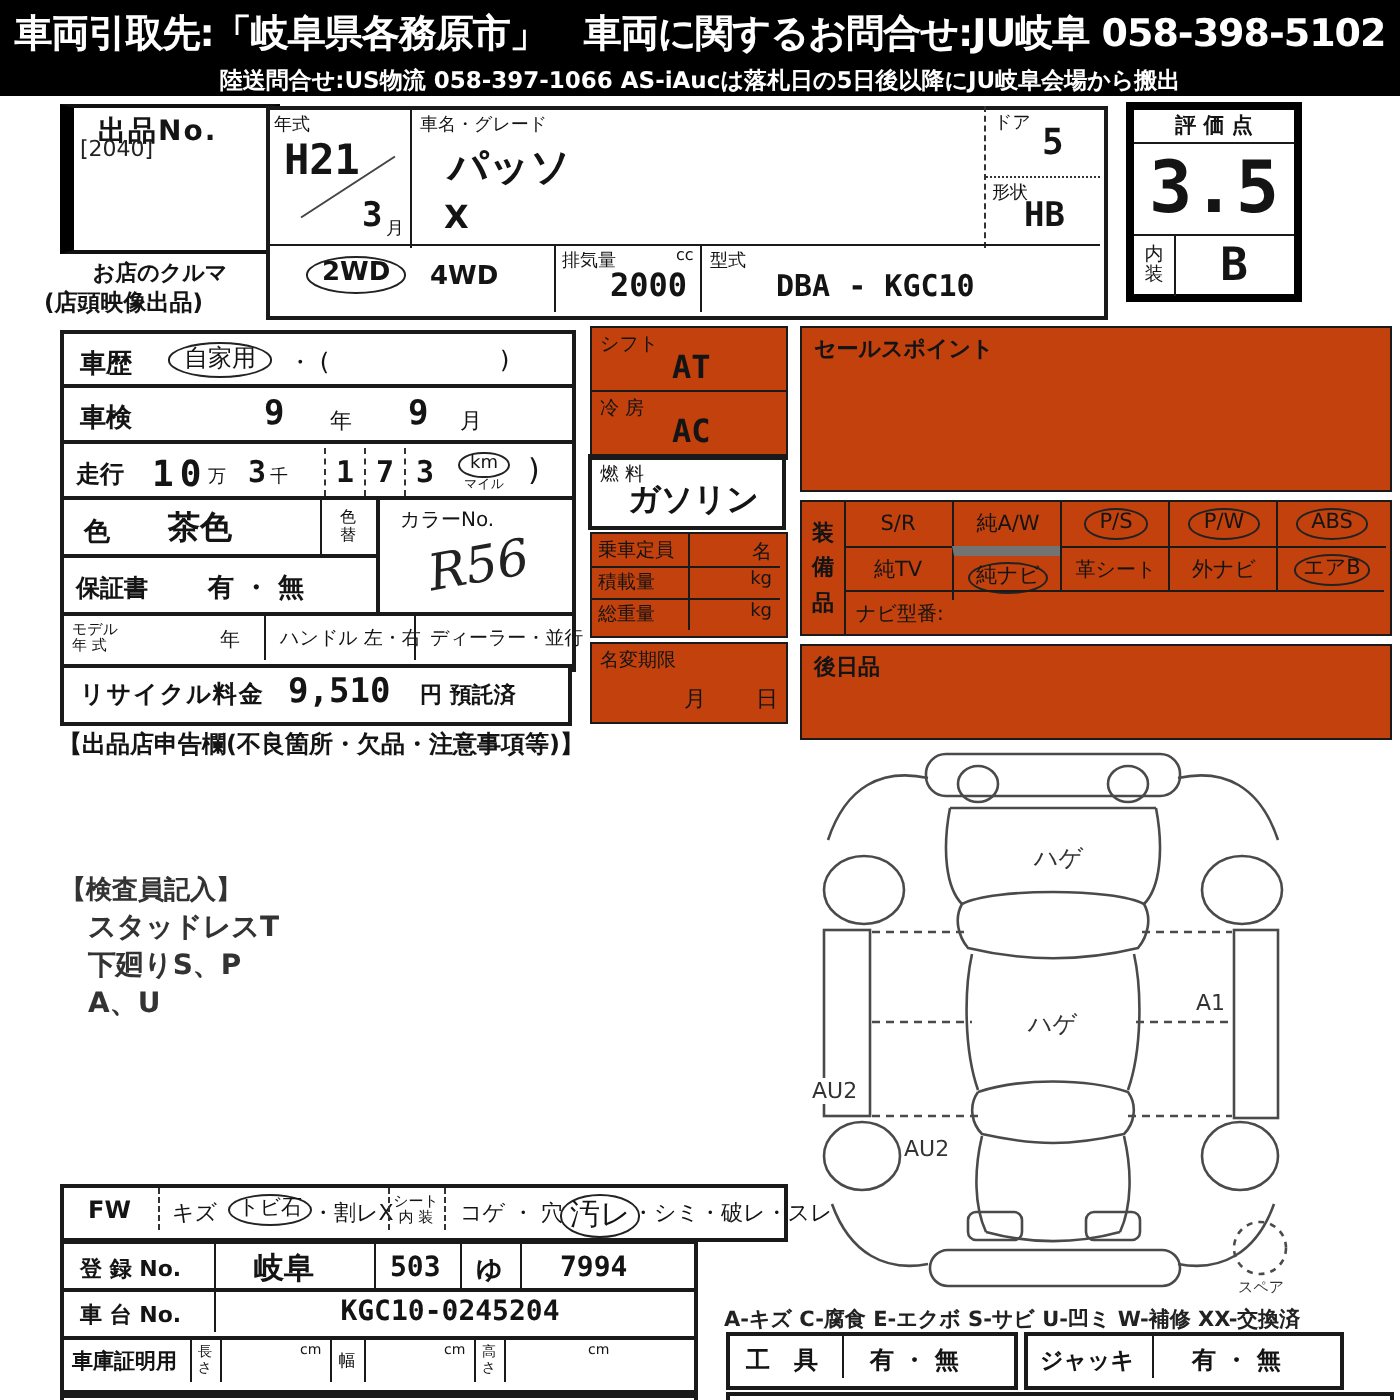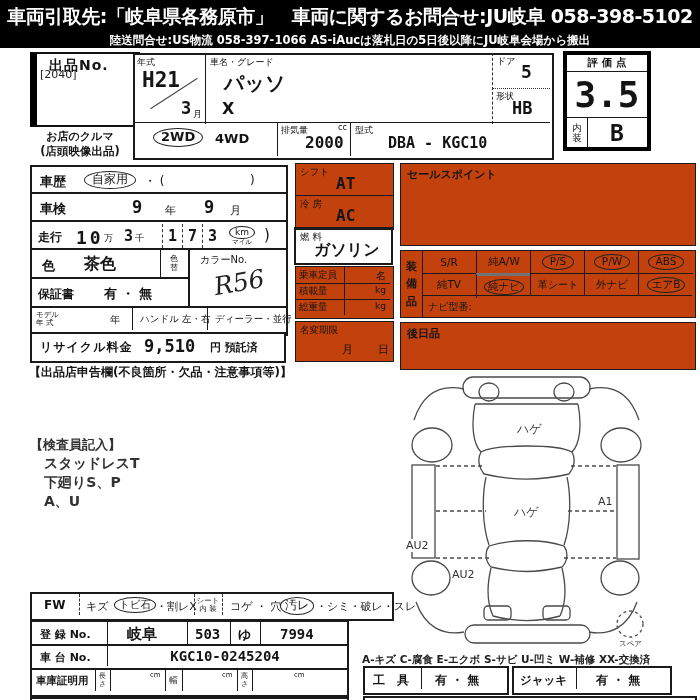--- a/index.html
+++ b/index.html
@@ -29,21 +29,21 @@
 </div>
 <div class="a bar" style="left:0;top:33px;width:700px;height:15px;font-size:11.5px;font-weight:bold">
   <span>陸送問合せ:US物流 058-397-1066 AS-iAucは落札日の5日後以降にJU岐阜会場から搬出</span>
 </div>
 
 <div class="a" style="left:30px;top:52px;width:96px;height:71px;border:2px solid #111;border-left:7px solid #000;border-right:7px solid #000">
   <div class="a b" style="left:12px;top:3px;font-size:14px;letter-spacing:1px">出品No.</div>
   <div class="a" style="left:3px;top:14px;font-size:11px;color:#222">[2040]</div>
 </div>
 <div class="a b" style="left:25px;top:129px;width:110px;text-align:center;font-size:11px">お店のクルマ</div>
-<div class="a b" style="left:22px;top:144px;width:116px;text-align:center;font-size:11.5px">(店頭映像出品)</div>
+<div class="a b" style="left:22px;top:144px;width:116px;font-size:11.5px">(店頭映像出品)</div>
 
 <div class="bx" style="left:133px;top:53px;width:417px;height:103px"></div>
 <div class="vline" style="left:205px;top:53px;height:71px"></div>
 <div class="vdash" style="left:492px;top:53px;height:71px"></div>
 <div class="hline" style="left:133px;top:122px;width:417px"></div>
 <div class="hdot" style="left:492px;top:88px;width:58px"></div>
 <div class="vline" style="left:277px;top:122px;height:34px"></div>
 <div class="vline" style="left:350px;top:122px;height:34px"></div>
 
 <div class="a" style="left:137px;top:56px;font-size:9px">年式</div>
@@ -213,21 +213,21 @@
     </div>
   <div class="a ctr" style="left:183px;top:0;width:54px;height:22px;font-size:10.5px;border-left:1px solid #1a1a1a">
       <span class="circ">P/W</span>
     </div>
   <div class="a ctr" style="left:237px;top:0;width:54px;height:22px;font-size:10.5px;border-left:1px solid #1a1a1a">
       <span class="circ">ABS</span>
     </div>
   <div class="a ctr" style="left:21px;top:22px;width:54px;height:22px;font-size:10.5px;border-top:1px solid #1a1a1a">
       <span>純TV</span>
     </div>
-  <div class="a ctr" style="left:75px;top:22px;width:54px;height:22px;font-size:10.5px;border-top:3px solid #737373;border-left:1px solid #1a1a1a">
+  <div class="a ctr" style="left:75px;top:22px;width:54px;height:22px;font-size:10.5px;border-top:5px solid #737373;border-left:1px solid #1a1a1a">
       <span class="circ" style="padding:0 3px">純ナビ</span>
     </div>
   <div class="a ctr" style="left:129px;top:22px;width:54px;height:22px;font-size:10px;border-top:1px solid #1a1a1a;border-left:1px solid #1a1a1a">
       <span>革シート</span>
     </div>
   <div class="a ctr" style="left:183px;top:22px;width:54px;height:22px;font-size:10.5px;border-top:1px solid #1a1a1a;border-left:1px solid #1a1a1a">
       <span>外ナビ</span>
     </div>
   <div class="a ctr" style="left:237px;top:22px;width:54px;height:22px;font-size:10.5px;border-top:1px solid #1a1a1a;border-left:1px solid #1a1a1a">
       <span class="circ" style="padding:0 4px">エアB</span>
@@ -293,21 +293,21 @@
     <span class="circ" style="padding:0 4px">トビ石</span>
   </div>
   <div class="a" style="left:124px;top:5px;font-size:11px">・割レX</div>
   <div class="vdash" style="left:162px;top:0;height:21px"></div>
   <div class="stk" style="left:162px;top:0;width:28px;height:21px;font-size:7.5px">
     <span>シート</span>
     <span>内 装</span>
   </div>
   <div class="vdash" style="left:190px;top:0;height:21px"></div>
   <div class="a" style="left:198px;top:5px;font-size:11px">コゲ ・ 穴</div>
-  <div class="a" style="left:248px;top:3px;font-size:12px">
+  <div class="a" style="left:248px;top:3px;font-size:15px">
     <span class="circ" style="padding:0 4px">汚レ</span>
   </div>
   <div class="a" style="left:284px;top:5px;font-size:11px">・シミ・破レ・スレ</div>
 </div>
 
 <div class="bx" style="left:30px;top:620px;width:315px;height:26px">
   <div class="a b" style="left:8px;top:5px;font-size:11px">登 録 No.</div>
   <div class="vline" style="left:75px;top:0;height:22px"></div>
   <div class="a b" style="left:95px;top:3px;font-size:15px">岐阜</div>
   <div class="vline" style="left:155px;top:0;height:22px"></div>

